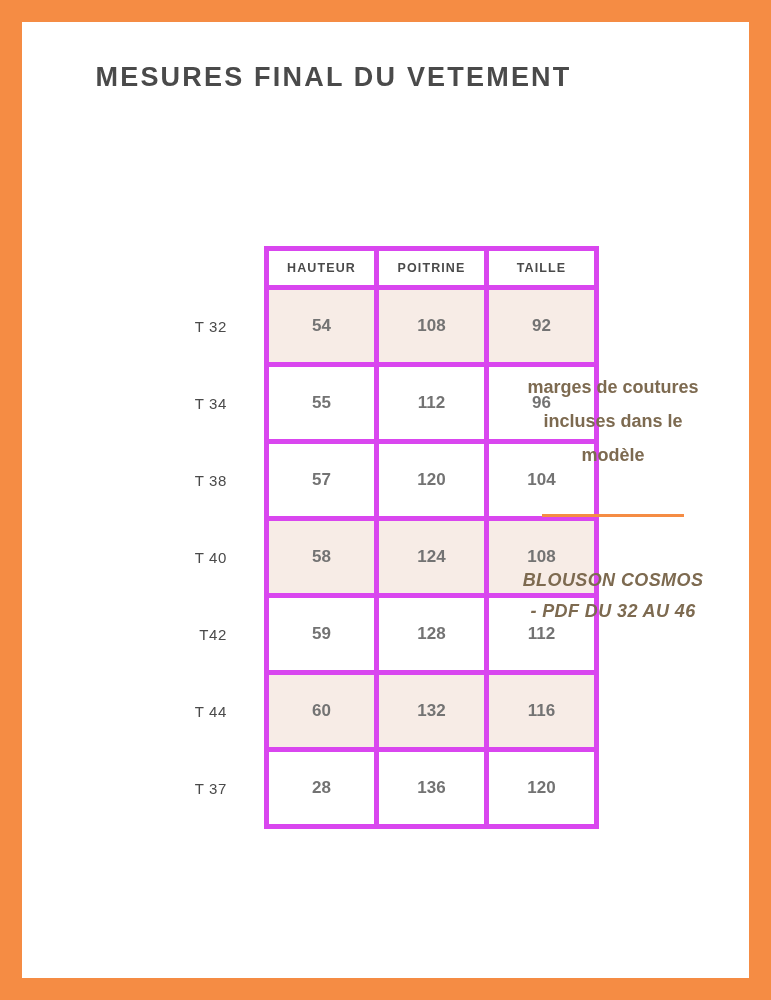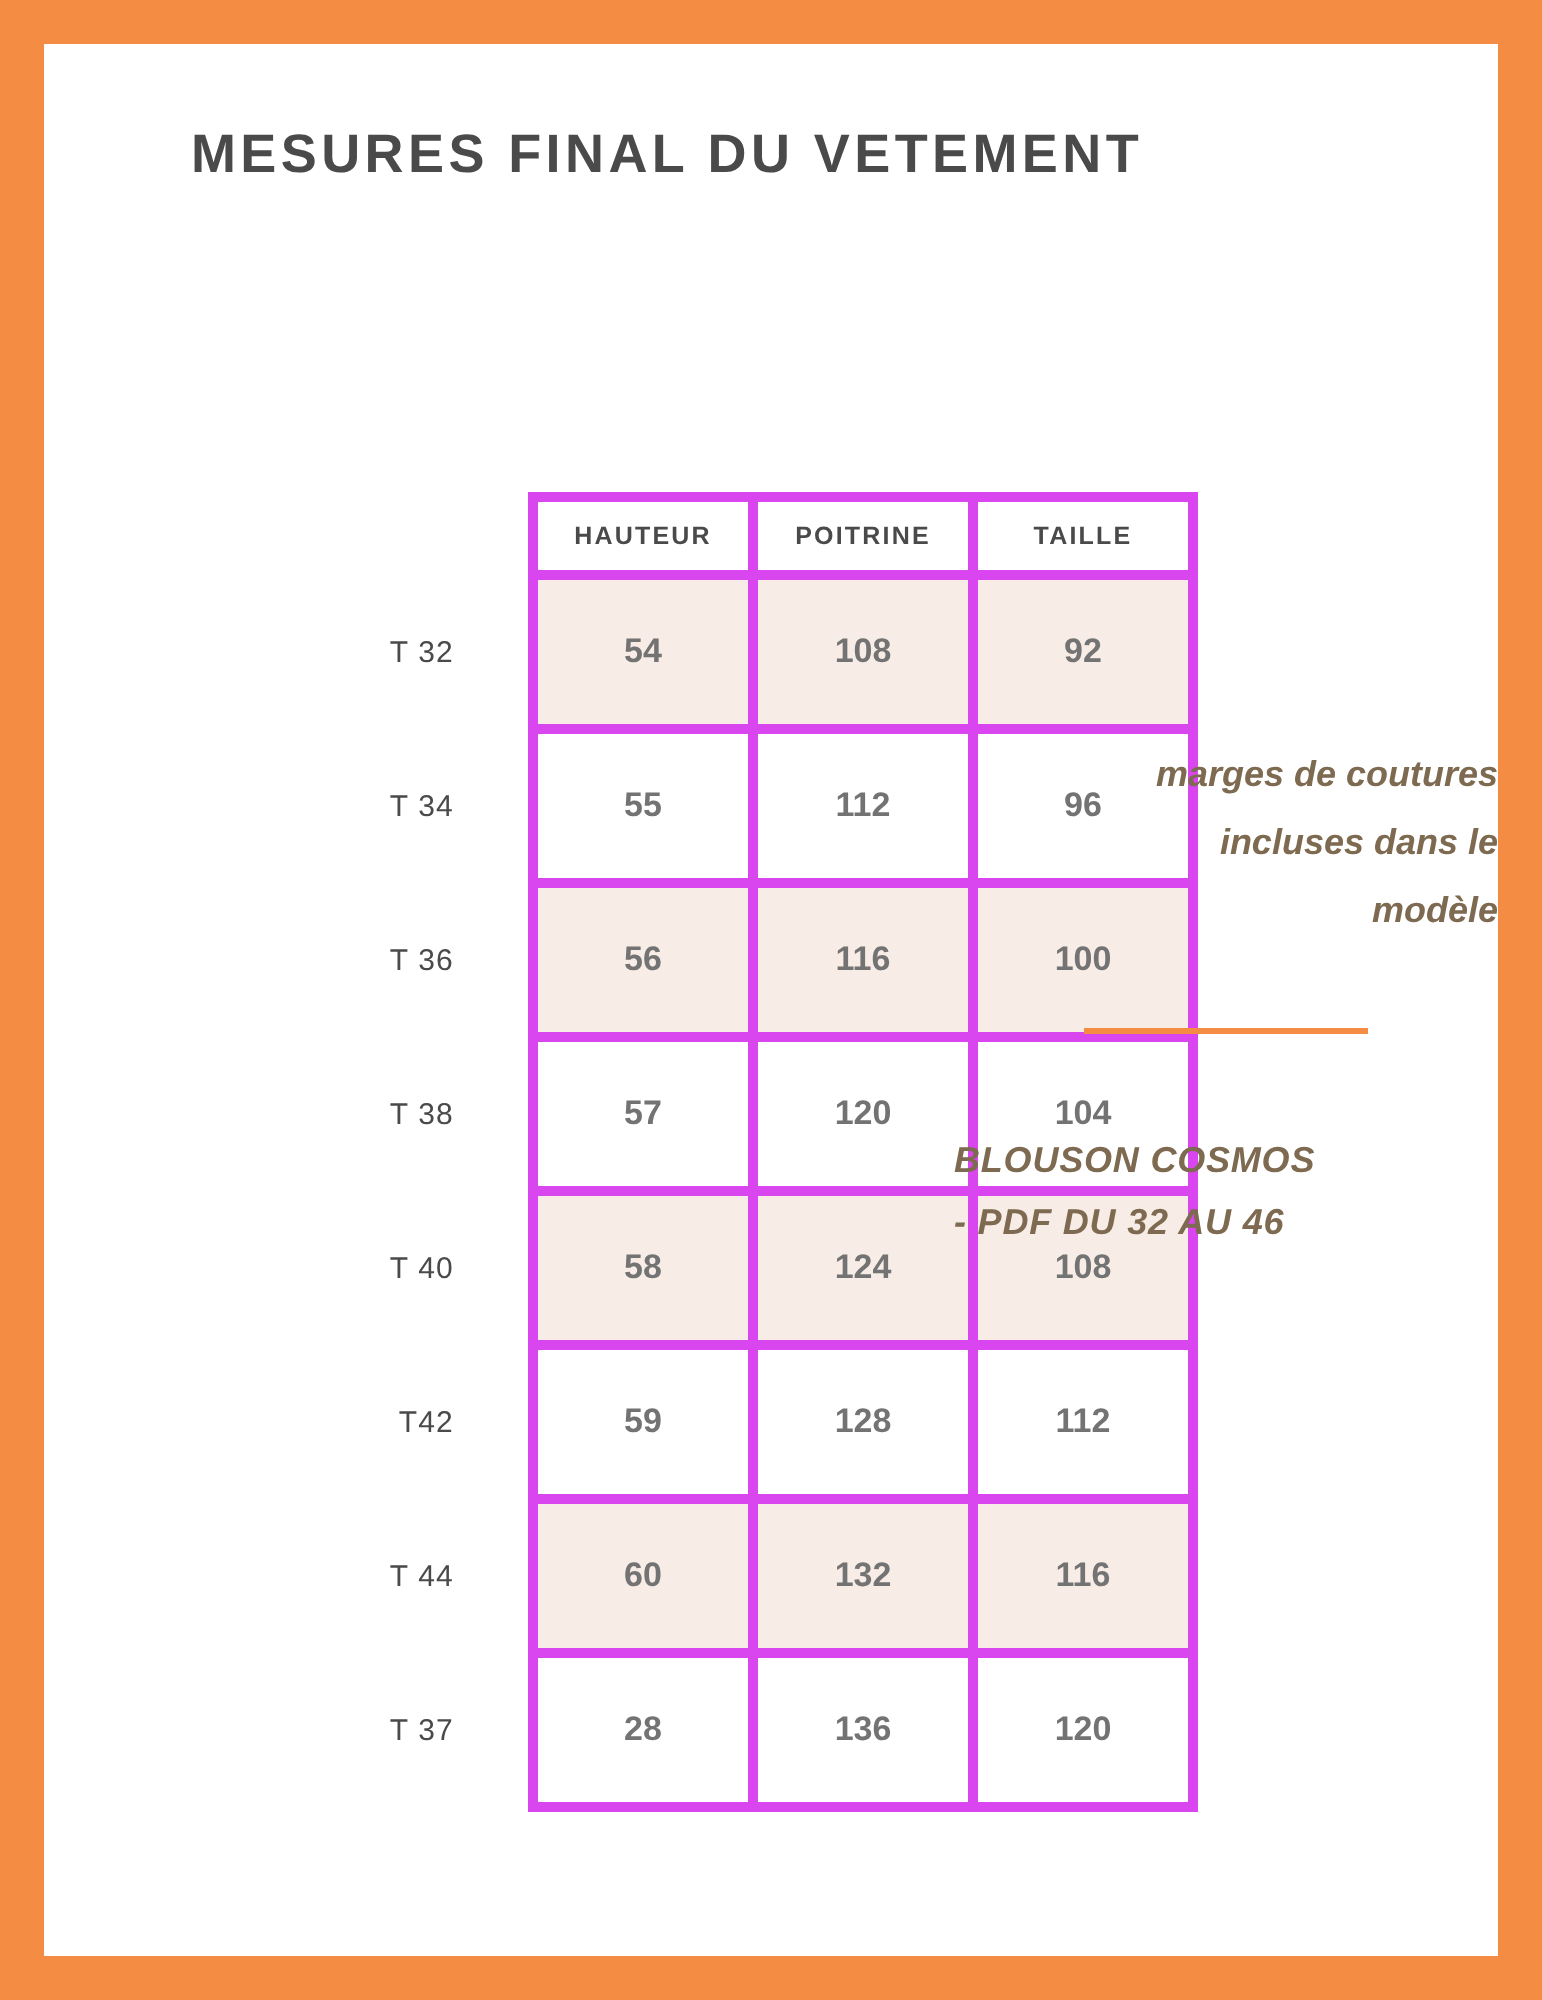--- a/index.html
+++ b/index.html
@@ -86,37 +86,36 @@
   tr.even td.val { background: #ffffff; }
 
   
   .side {
     position: absolute;
     left: 455px;
     top: 348px;
     width: 272px;
   }
   .note {
-    text-align: right;
+    text-align: center;
     font-size: 18px;
-    font-style: italic;
     font-weight: bold;
     line-height: 34px;
     color: #7d6a50;
     font-family: "Liberation Sans", sans-serif;
   }
   .divider {
     margin: 42px auto 0 auto;
     width: 142px;
     height: 3px;
     background: #f58c44;
   }
   .sub {
     margin-top: 48px;
-    text-align: left;
+    text-align: center;
     font-size: 18px;
     font-style: italic;
     font-weight: bold;
     letter-spacing: 0.4px;
     line-height: 31px;
     color: #7d6a50;
     font-family: "Liberation Sans", sans-serif;
   }
 </style>
 </head>
@@ -141,26 +140,20 @@
           <td class="size-cell">T 32</td>
           <td class="val">54</td>
           <td class="val">108</td>
           <td class="val">92</td>
         </tr>
         <tr class="even">
           <td class="size-cell">T 34</td>
           <td class="val">55</td>
           <td class="val">112</td>
           <td class="val">96</td>
-        </tr>
-        <tr class="odd">
-          <td class="size-cell">T 36</td>
-          <td class="val">56</td>
-          <td class="val">116</td>
-          <td class="val">100</td>
         </tr>
         <tr class="even">
           <td class="size-cell">T 38</td>
           <td class="val">57</td>
           <td class="val">120</td>
           <td class="val">104</td>
         </tr>
         <tr class="odd">
           <td class="size-cell">T 40</td>
           <td class="val">58</td>

